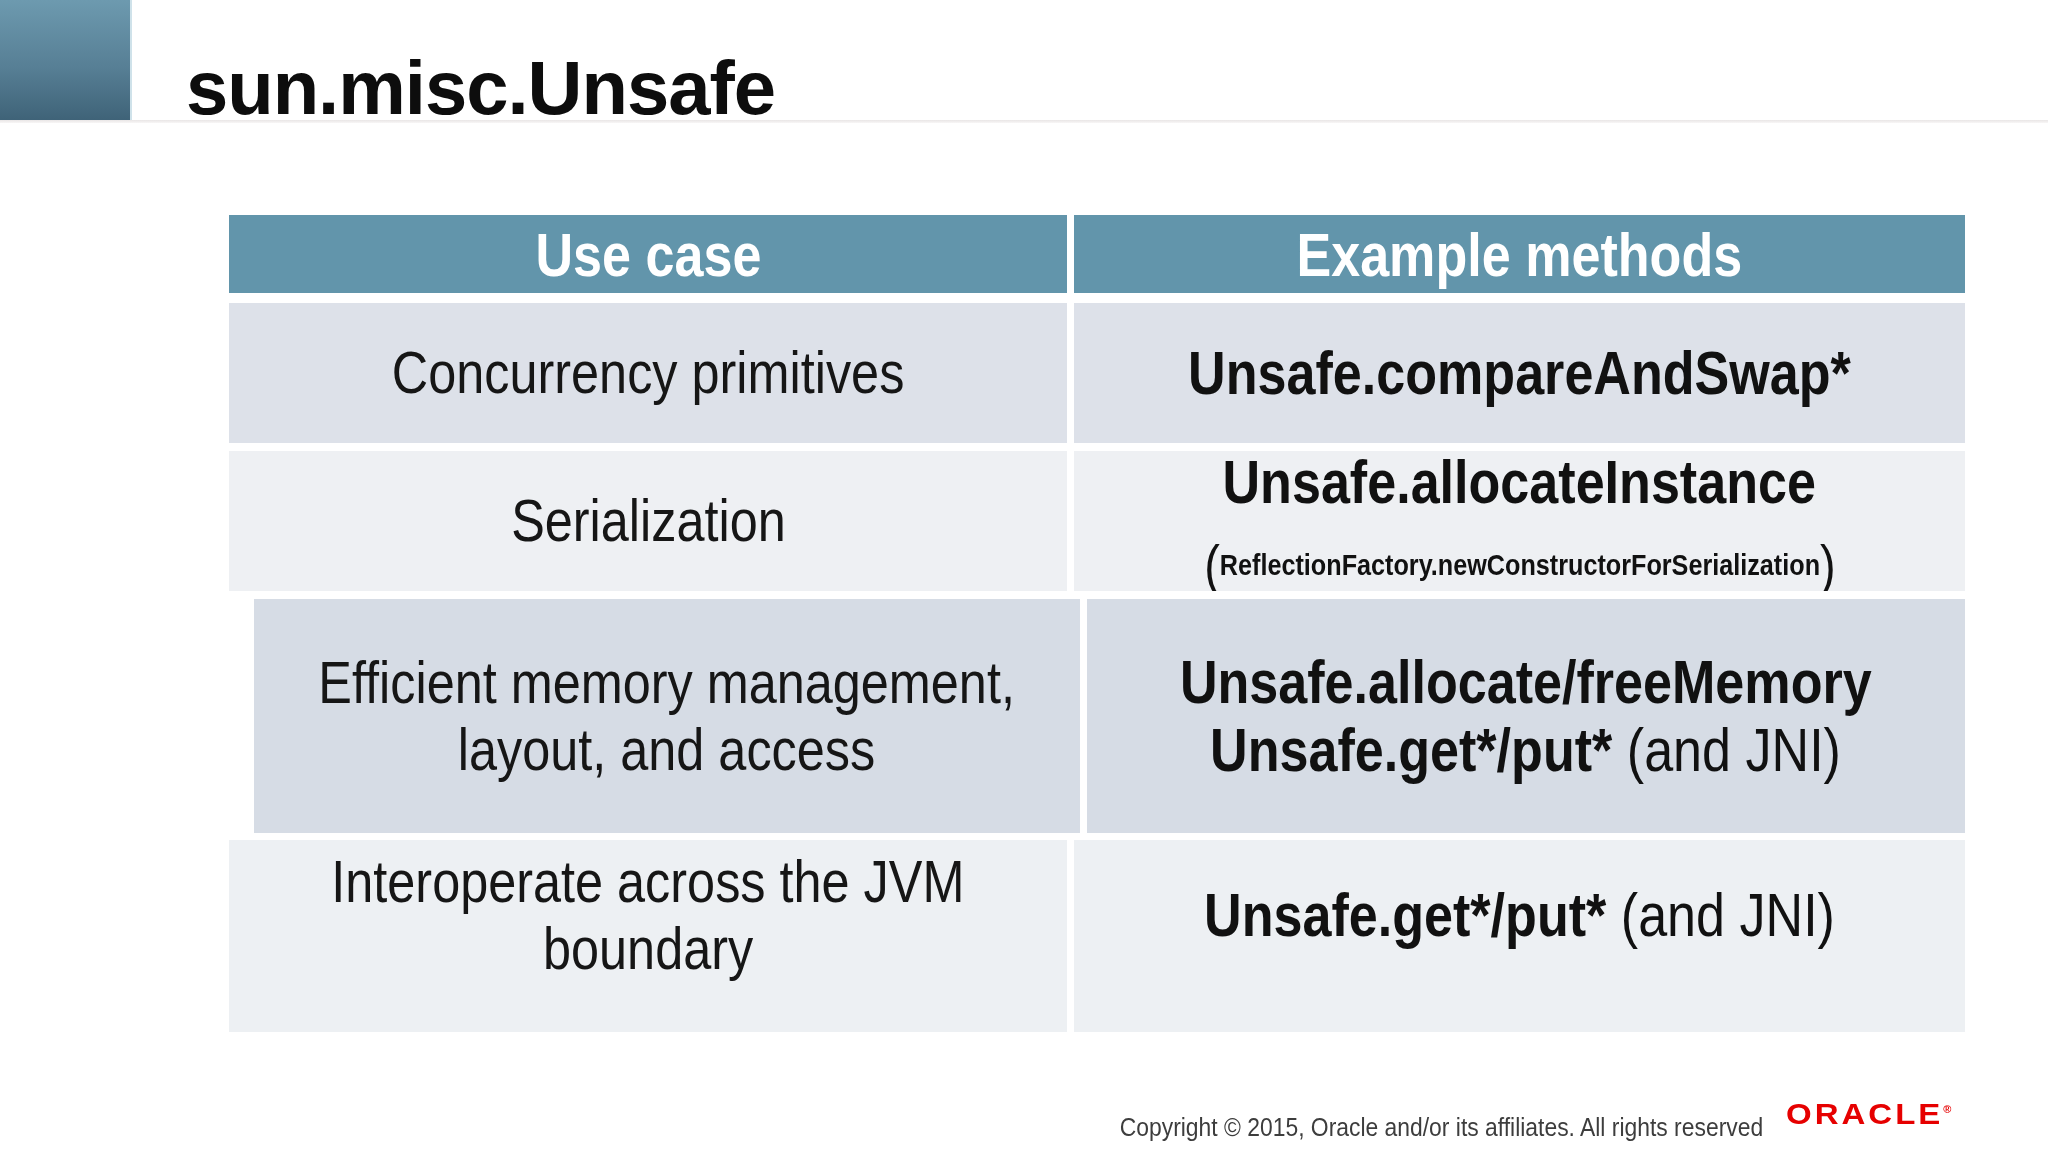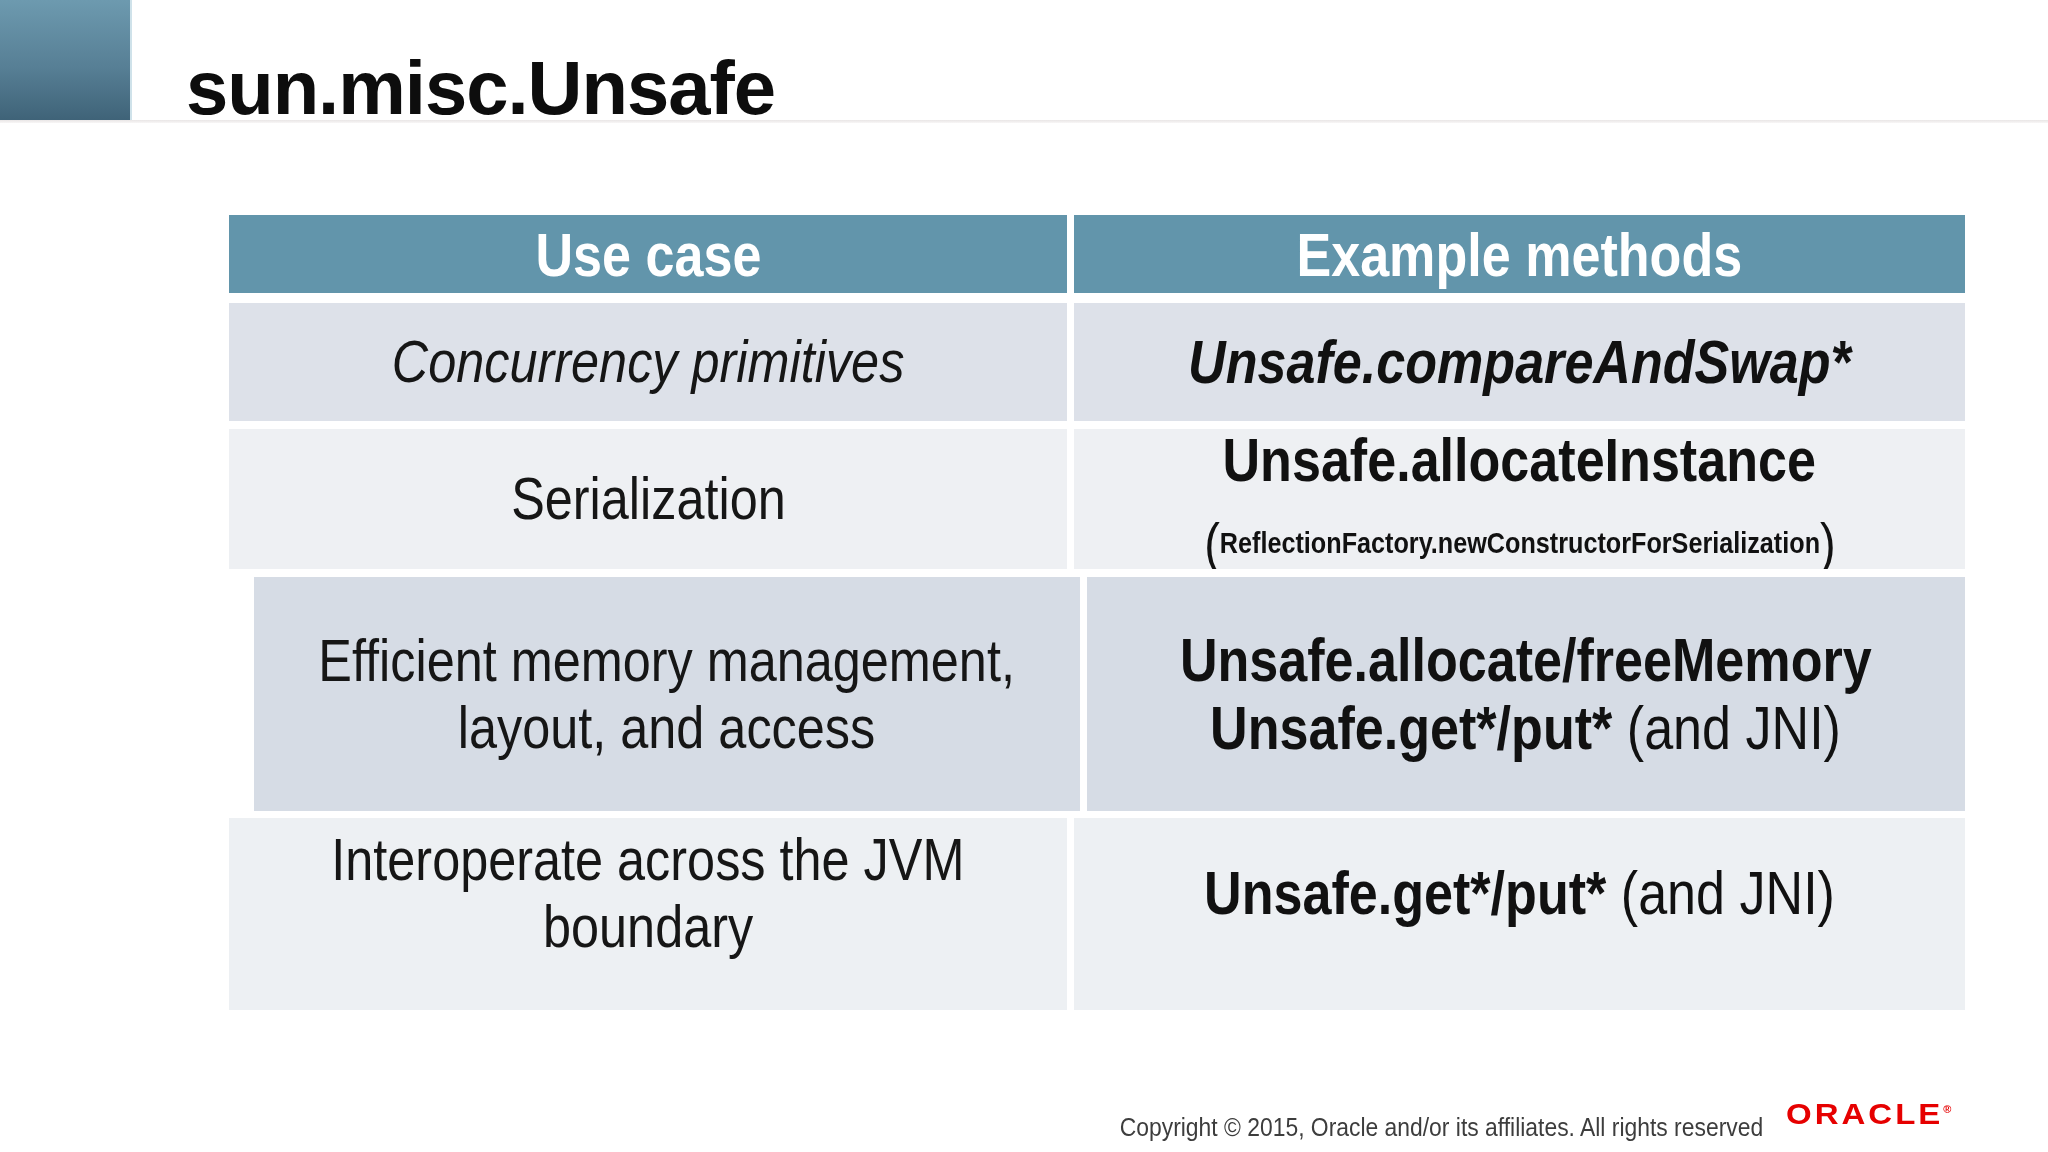--- a/index.html
+++ b/index.html
@@ -22,21 +22,21 @@
   }
   .title{
     position:absolute;left:186px;top:50px;margin:0;
     font-size:76px;font-weight:700;line-height:1;color:#0d0d0d;
     letter-spacing:-1px;white-space:nowrap;
   }
   
   .table{position:absolute;left:229px;top:215px;width:1736px;}
   .trow{display:flex;gap:7px;}
   .trow.header{margin-bottom:10px;height:78px;}
-  .trow.r1{margin-bottom:8px;height:118px;font-style:italic;}
+  .trow.r1{margin-bottom:8px;height:140px;}
   .trow.r2{margin-bottom:8px;height:140px;}
   .trow.r3{margin-bottom:7px;height:234px;padding-left:25px;}
   .trow.r4{height:192px;}
   .cell{
     display:flex;flex-direction:column;align-items:center;justify-content:center;
     text-align:center;overflow:hidden;
   }
   .c1{width:838px;}
   .c2{width:891px;}
   .hcell{background:#6295ab;color:#ffffff;font-weight:700;font-size:62px;}

